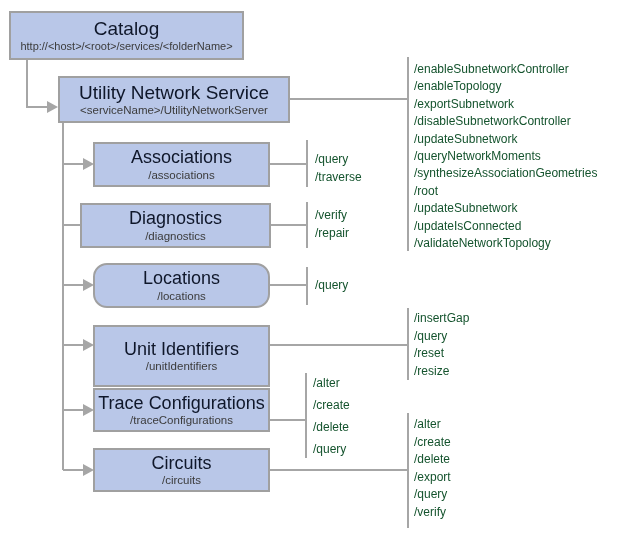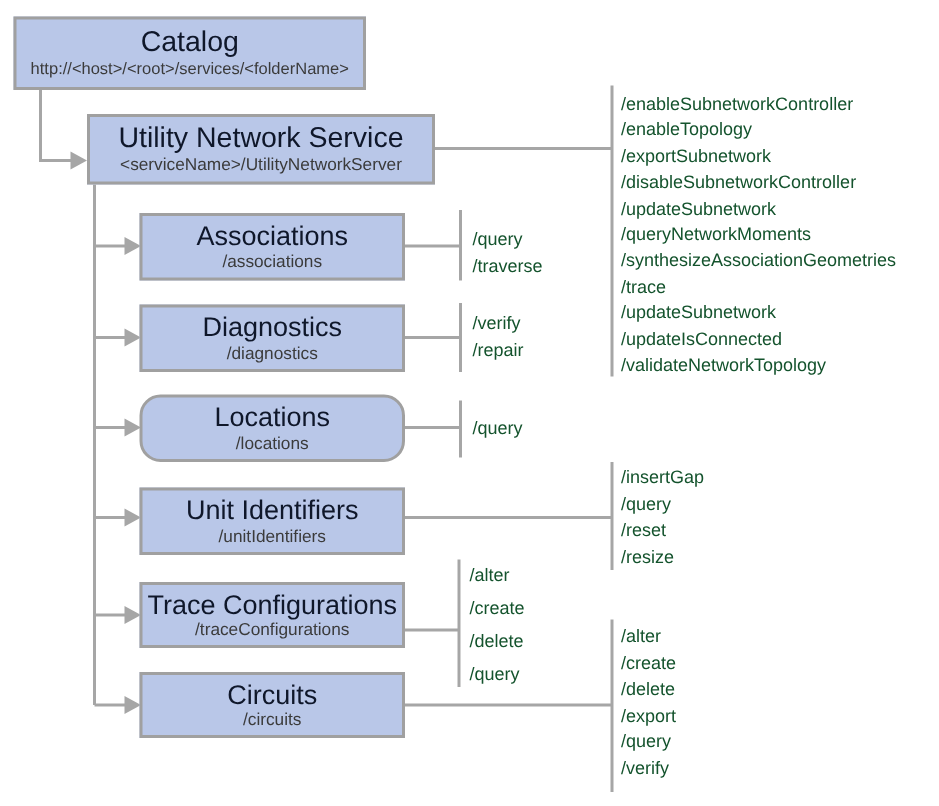--- a/index.html
+++ b/index.html
@@ -98,31 +98,31 @@
   <div class="node service" style="left:58px; top:76px; width:232px; height:47px;">
     <div class="node-title">Utility Network Service</div>
     <div class="node-path">&lt;serviceName&gt;/UtilityNetworkServer</div>
   </div>
 
   <div class="node child" style="left:93px; top:142px; width:177px; height:45px;">
     <div class="node-title">Associations</div>
     <div class="node-path">/associations</div>
   </div>
 
-  <div class="node child" style="left:93px; top:203px; width:177px; height:45px;">
+  <div class="node child" style="left:80px; top:203px; width:191px; height:45px;">
     <div class="node-title">Diagnostics</div>
     <div class="node-path">/diagnostics</div>
   </div>
 
   <div class="node child" style="left:93px; top:263px; width:177px; height:45px;border-radius:14px;">
     <div class="node-title">Locations</div>
     <div class="node-path">/locations</div>
   </div>
 
-  <div class="node child" style="left:93px; top:325px; width:177px; height:45px;">
+  <div class="node child" style="left:93px; top:325px; width:177px; height:62px;">
     <div class="node-title">Unit Identifiers</div>
     <div class="node-path">/unitIdentifiers</div>
   </div>
 
   <div class="node child" style="left:93px; top:388px; width:177px; height:44px;">
     <div class="node-title">Trace Configurations</div>
     <div class="node-path">/traceConfigurations</div>
   </div>
 
   <div class="node child" style="left:93px; top:448px; width:177px; height:44px;">
@@ -131,21 +131,21 @@
   </div>
 
   <div class="ops uns" style="left:414px; top:61px;">
       <div class="op-item">/enableSubnetworkController</div>
       <div class="op-item">/enableTopology</div>
       <div class="op-item">/exportSubnetwork</div>
       <div class="op-item">/disableSubnetworkController</div>
       <div class="op-item">/updateSubnetwork</div>
       <div class="op-item">/queryNetworkMoments</div>
       <div class="op-item">/synthesizeAssociationGeometries</div>
-      <div class="op-item">/trace</div>
+      <div class="op-item">/root</div>
       <div class="op-item">/updateSubnetwork</div>
       <div class="op-item">/updateIsConnected</div>
       <div class="op-item">/validateNetworkTopology</div>
     </div>
   <div class="ops" style="left:315px; top:151px;">
       <div class="op-item">/query</div>
       <div class="op-item">/traverse</div>
     </div>
   <div class="ops" style="left:315px; top:207px;">
       <div class="op-item">/verify</div>

